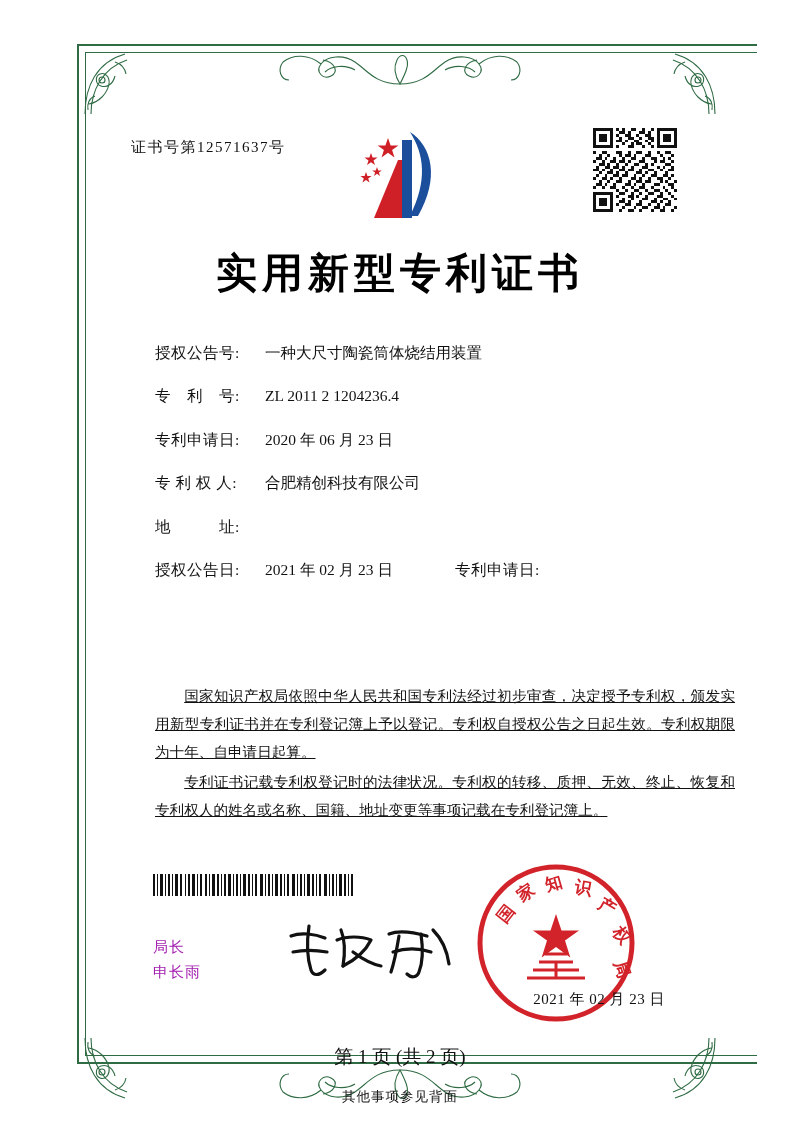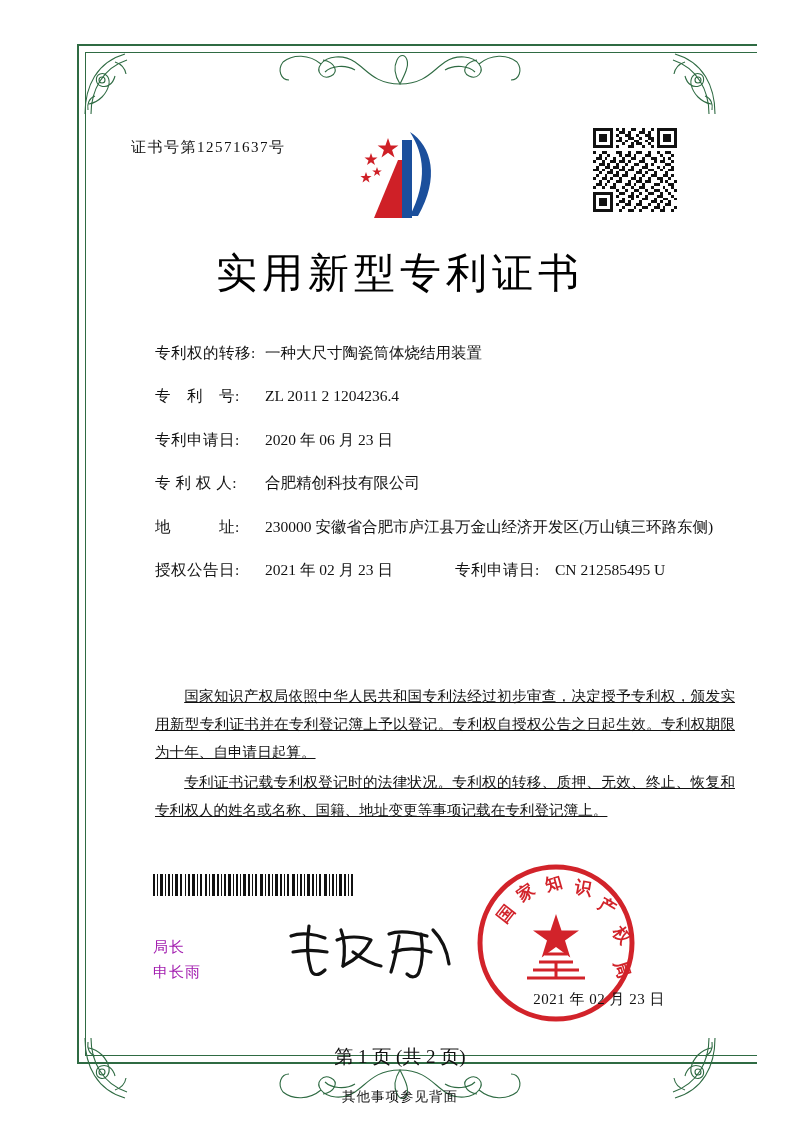--- a/index.html
+++ b/index.html
@@ -100,21 +100,21 @@
   }
   .qr svg { display:block; width:100%; height:100%; }
 
   .title {
     position: absolute;
     left: 0;
     right: 0;
     top: 236px;
     text-align: center;
     font-size: 41px;
-    font-weight: normal;
+    font-weight: bold;
     letter-spacing: 5px;
     color: #000;
     font-family: "Liberation Serif", "DejaVu Serif", serif;
   }
 
   
   .fields {
     position: absolute;
     left: 112px;
     top: 332px;
@@ -539,21 +539,21 @@
           <rect x="27" y="28" width="1" height="1"></rect>
       </g>
     </svg>
   </div>
 
   <div class="title">实用新型专利证书</div>
 
   <div class="fields">
 
     <div class="field-row">
-      <div class="field-label">专利权的转移:</div>
+      <div class="field-label">授权公告号:</div>
       <div class="field-value">一种大尺寸陶瓷筒体烧结用装置</div>
     </div>
 
 
     <div class="field-row">
       <div class="field-label">专　利　号:</div>
       <div class="field-value">ZL 2011 2 1204236.4</div>
     </div>
 
     <div class="field-row">
@@ -561,31 +561,29 @@
       <div class="field-value">2020 年 06 月 23 日</div>
     </div>
 
     <div class="field-row">
       <div class="field-label">专 利 权 人:</div>
       <div class="field-value">合肥精创科技有限公司</div>
     </div>
 
     <div class="field-row">
       <div class="field-label">地　　　址:</div>
-      <div class="field-value">230000 安徽省合肥市庐江县万金山经济开发区(万山镇三环路东侧)</div>
     </div>
 
     <div class="inline-row">
       <div class="inline-left">
         <div class="field-label">授权公告日:</div>
         <div class="field-value">2021 年 02 月 23 日</div>
       </div>
       <div class="inline-right">
         <div class="field-label">专利申请日:</div>
-        <div class="field-value">CN 212585495 U</div>
       </div>
     </div>
 
   </div>
 
   <div class="paragraphs">
     <p>国家知识产权局依照中华人民共和国专利法经过初步审查，决定授予专利权，颁发实用新型专利证书并在专利登记簿上予以登记。专利权自授权公告之日起生效。专利权期限为十年、自申请日起算。</p>
     <p>专利证书记载专利权登记时的法律状况。专利权的转移、质押、无效、终止、恢复和专利权人的姓名或名称、国籍、地址变更等事项记载在专利登记簿上。</p>
   </div>
 

